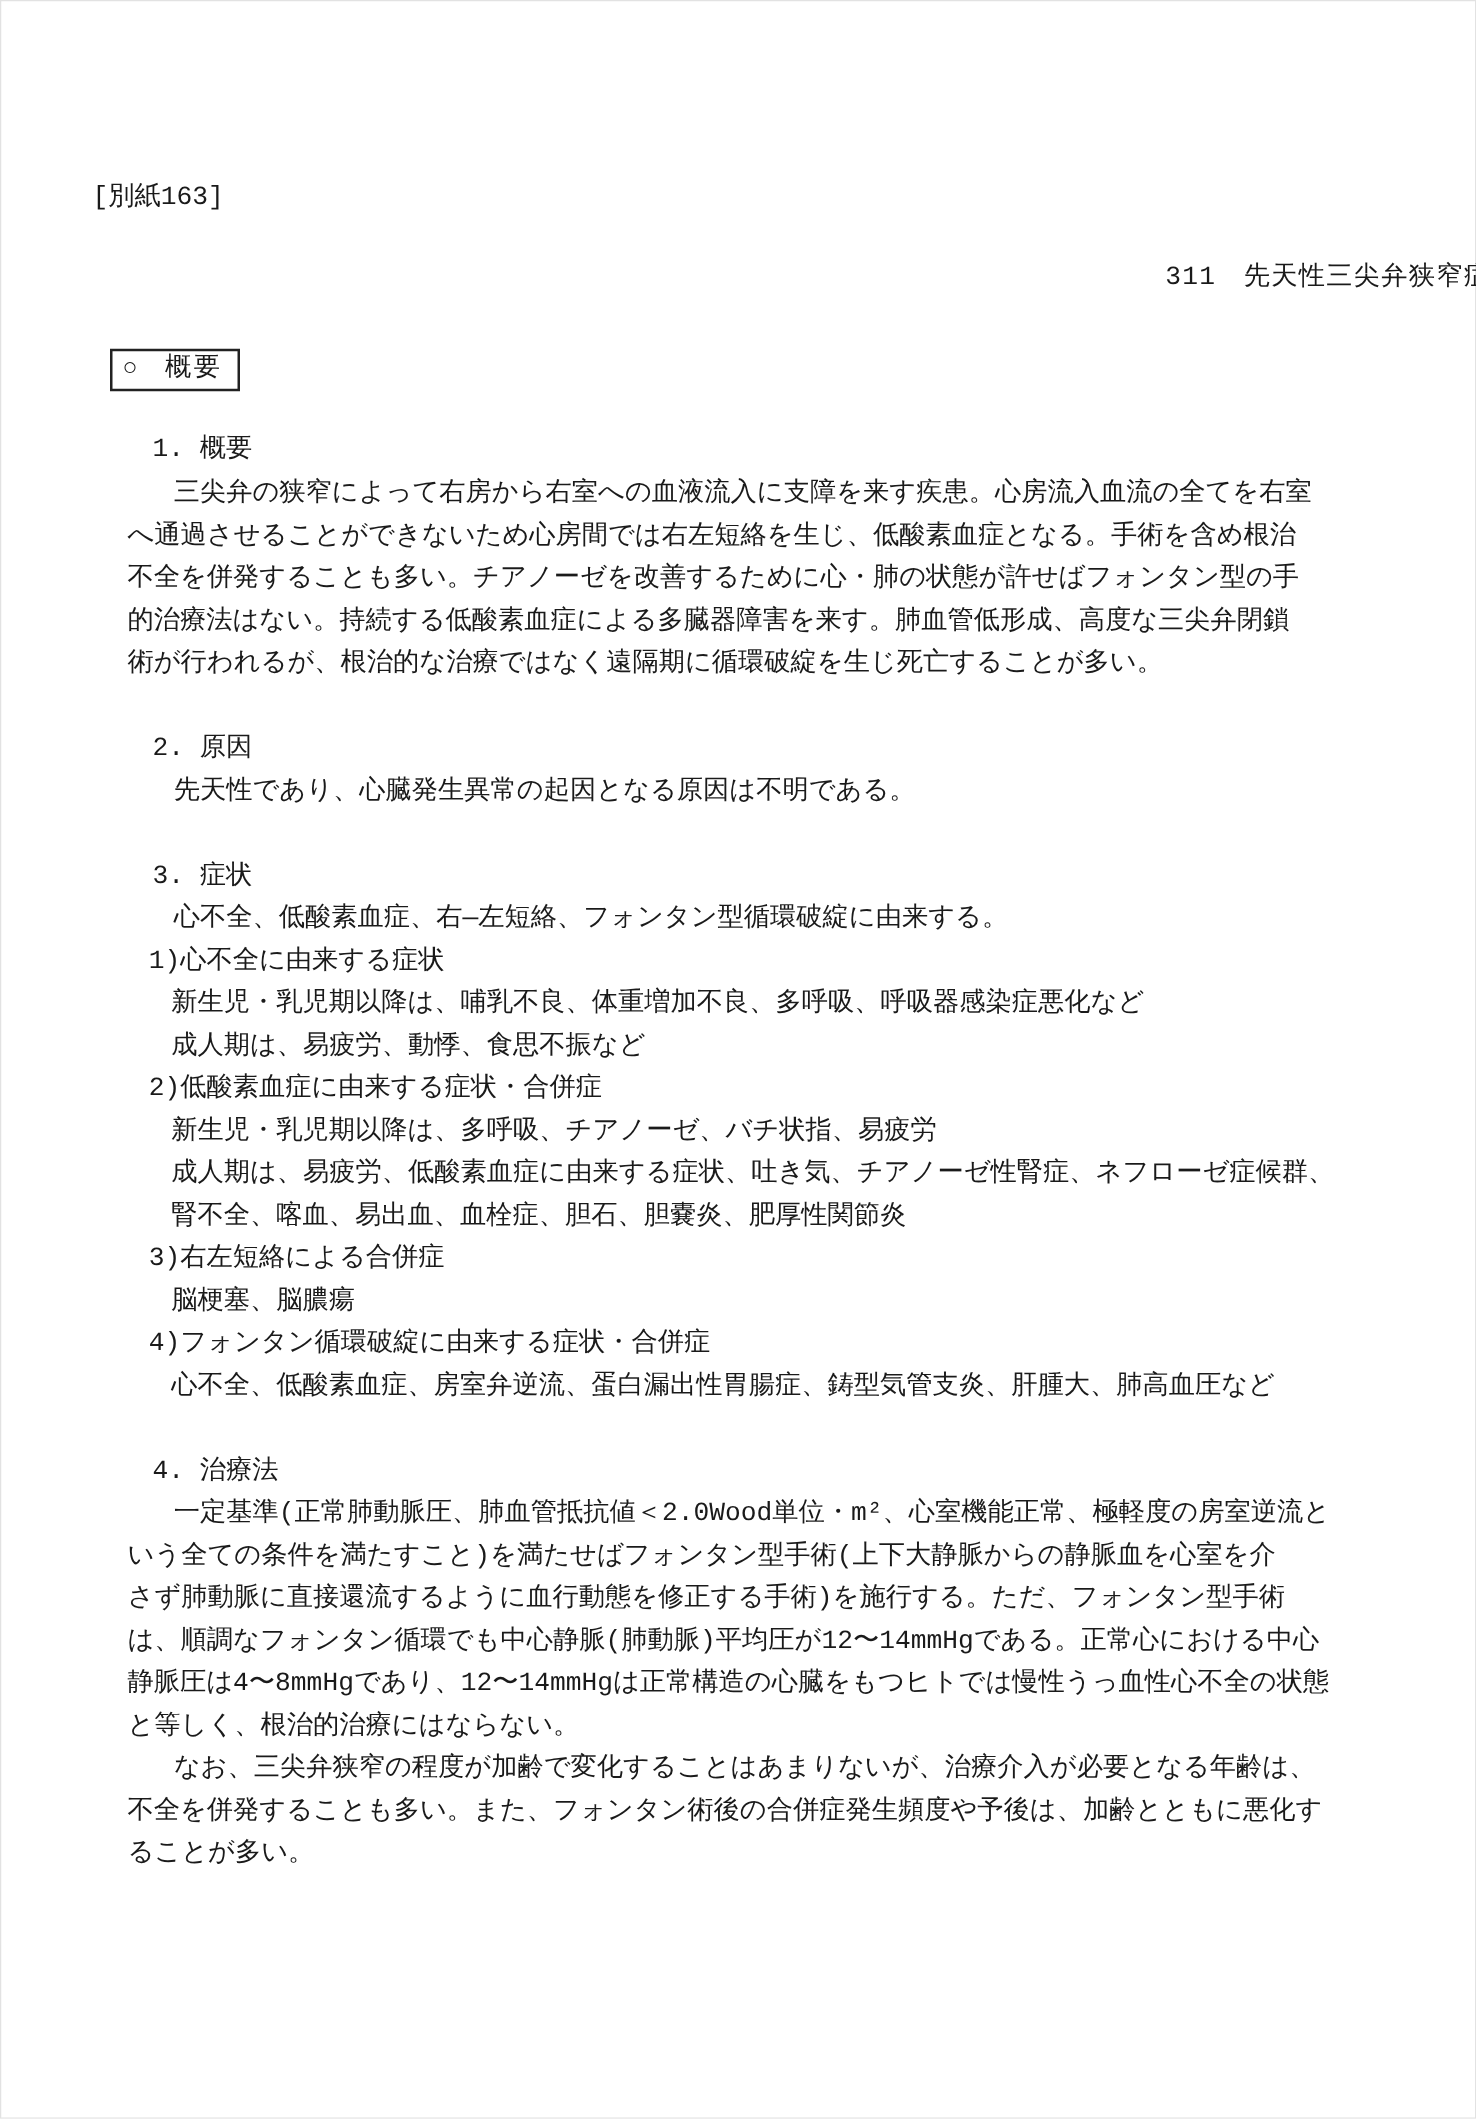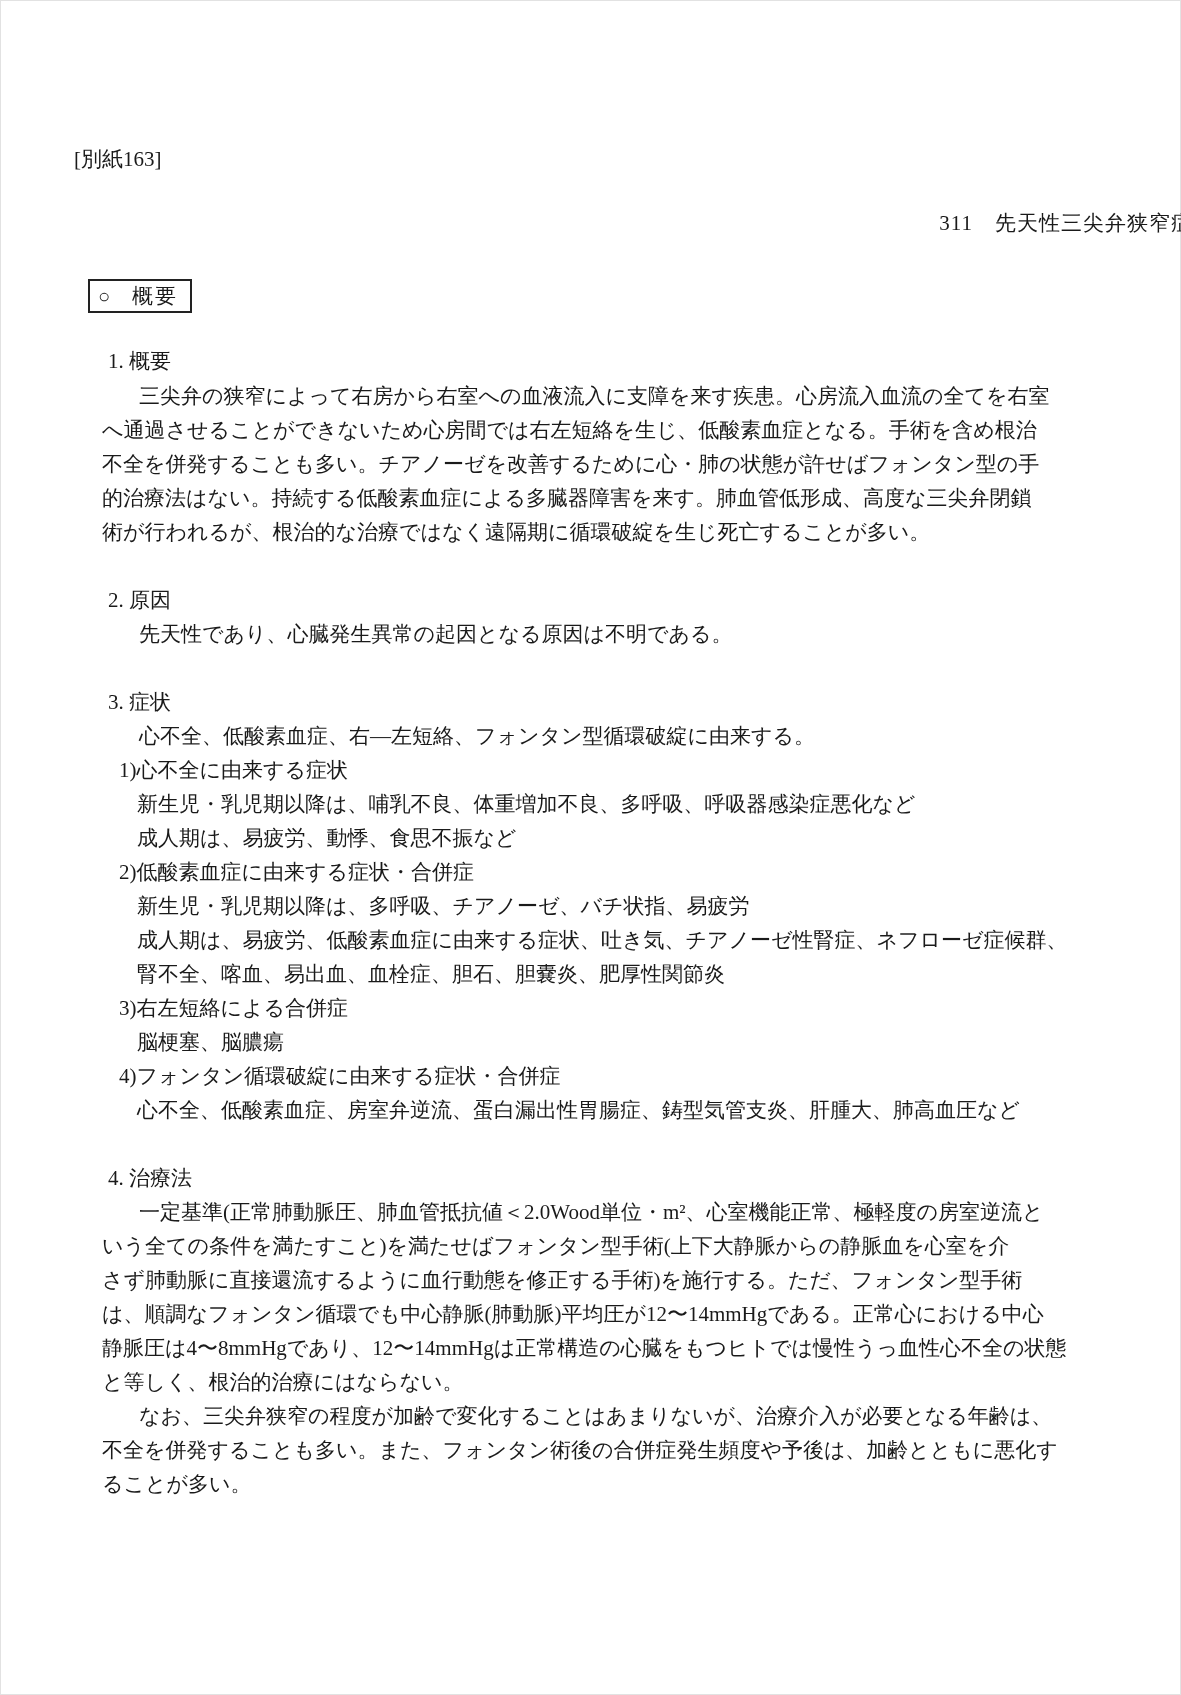--- a/index.html
+++ b/index.html
@@ -1,38 +1,38 @@
 <!DOCTYPE html>
 <html><head>
 <meta charset="utf-8">
 <style>
   html,body{margin:0;padding:0;background:#f5f5f5;}
   .page{
     position:relative;
     width:1181px;height:1695px;
     background:#ffffff;
     box-shadow:inset 0 0 0 1px #e2e2e2;
-    font-family:Liberation Serif, serif;
+    font-family:Liberation Mono, monospace;
     font-size:21px;
     color:#1a1a1a;
     overflow:hidden;
   }
   .abs{position:absolute;white-space:nowrap;line-height:34px;}
   .doc-label{left:74px;top:142px;}
   .doc-title{left:0;top:206px;width:1181px;text-align:right;letter-spacing:1px;margin-left:12px;}
   .overview-box{
     left:88px;top:279px;
     border:2px solid #222;
     height:30px;line-height:30px;
     padding:0 12px 0 8px;
     display:flex;align-items:center;
   }
   .overview-box .mark{font-size:20px;}
   .overview-box .obox-label{margin-left:22px;letter-spacing:2px;}
-  .sec-heading{left:108px;}
+  .sec-heading{left:122px;}
   .sec-body{left:102px;}
   .line{height:34px;line-height:34px;white-space:nowrap;}
   .first{text-indent:37px;}
   .sub-label{margin-left:17px;}
   .sub-content{margin-left:35px;}
 </style>
 </head>
 <body>
 
 <div class="page">

